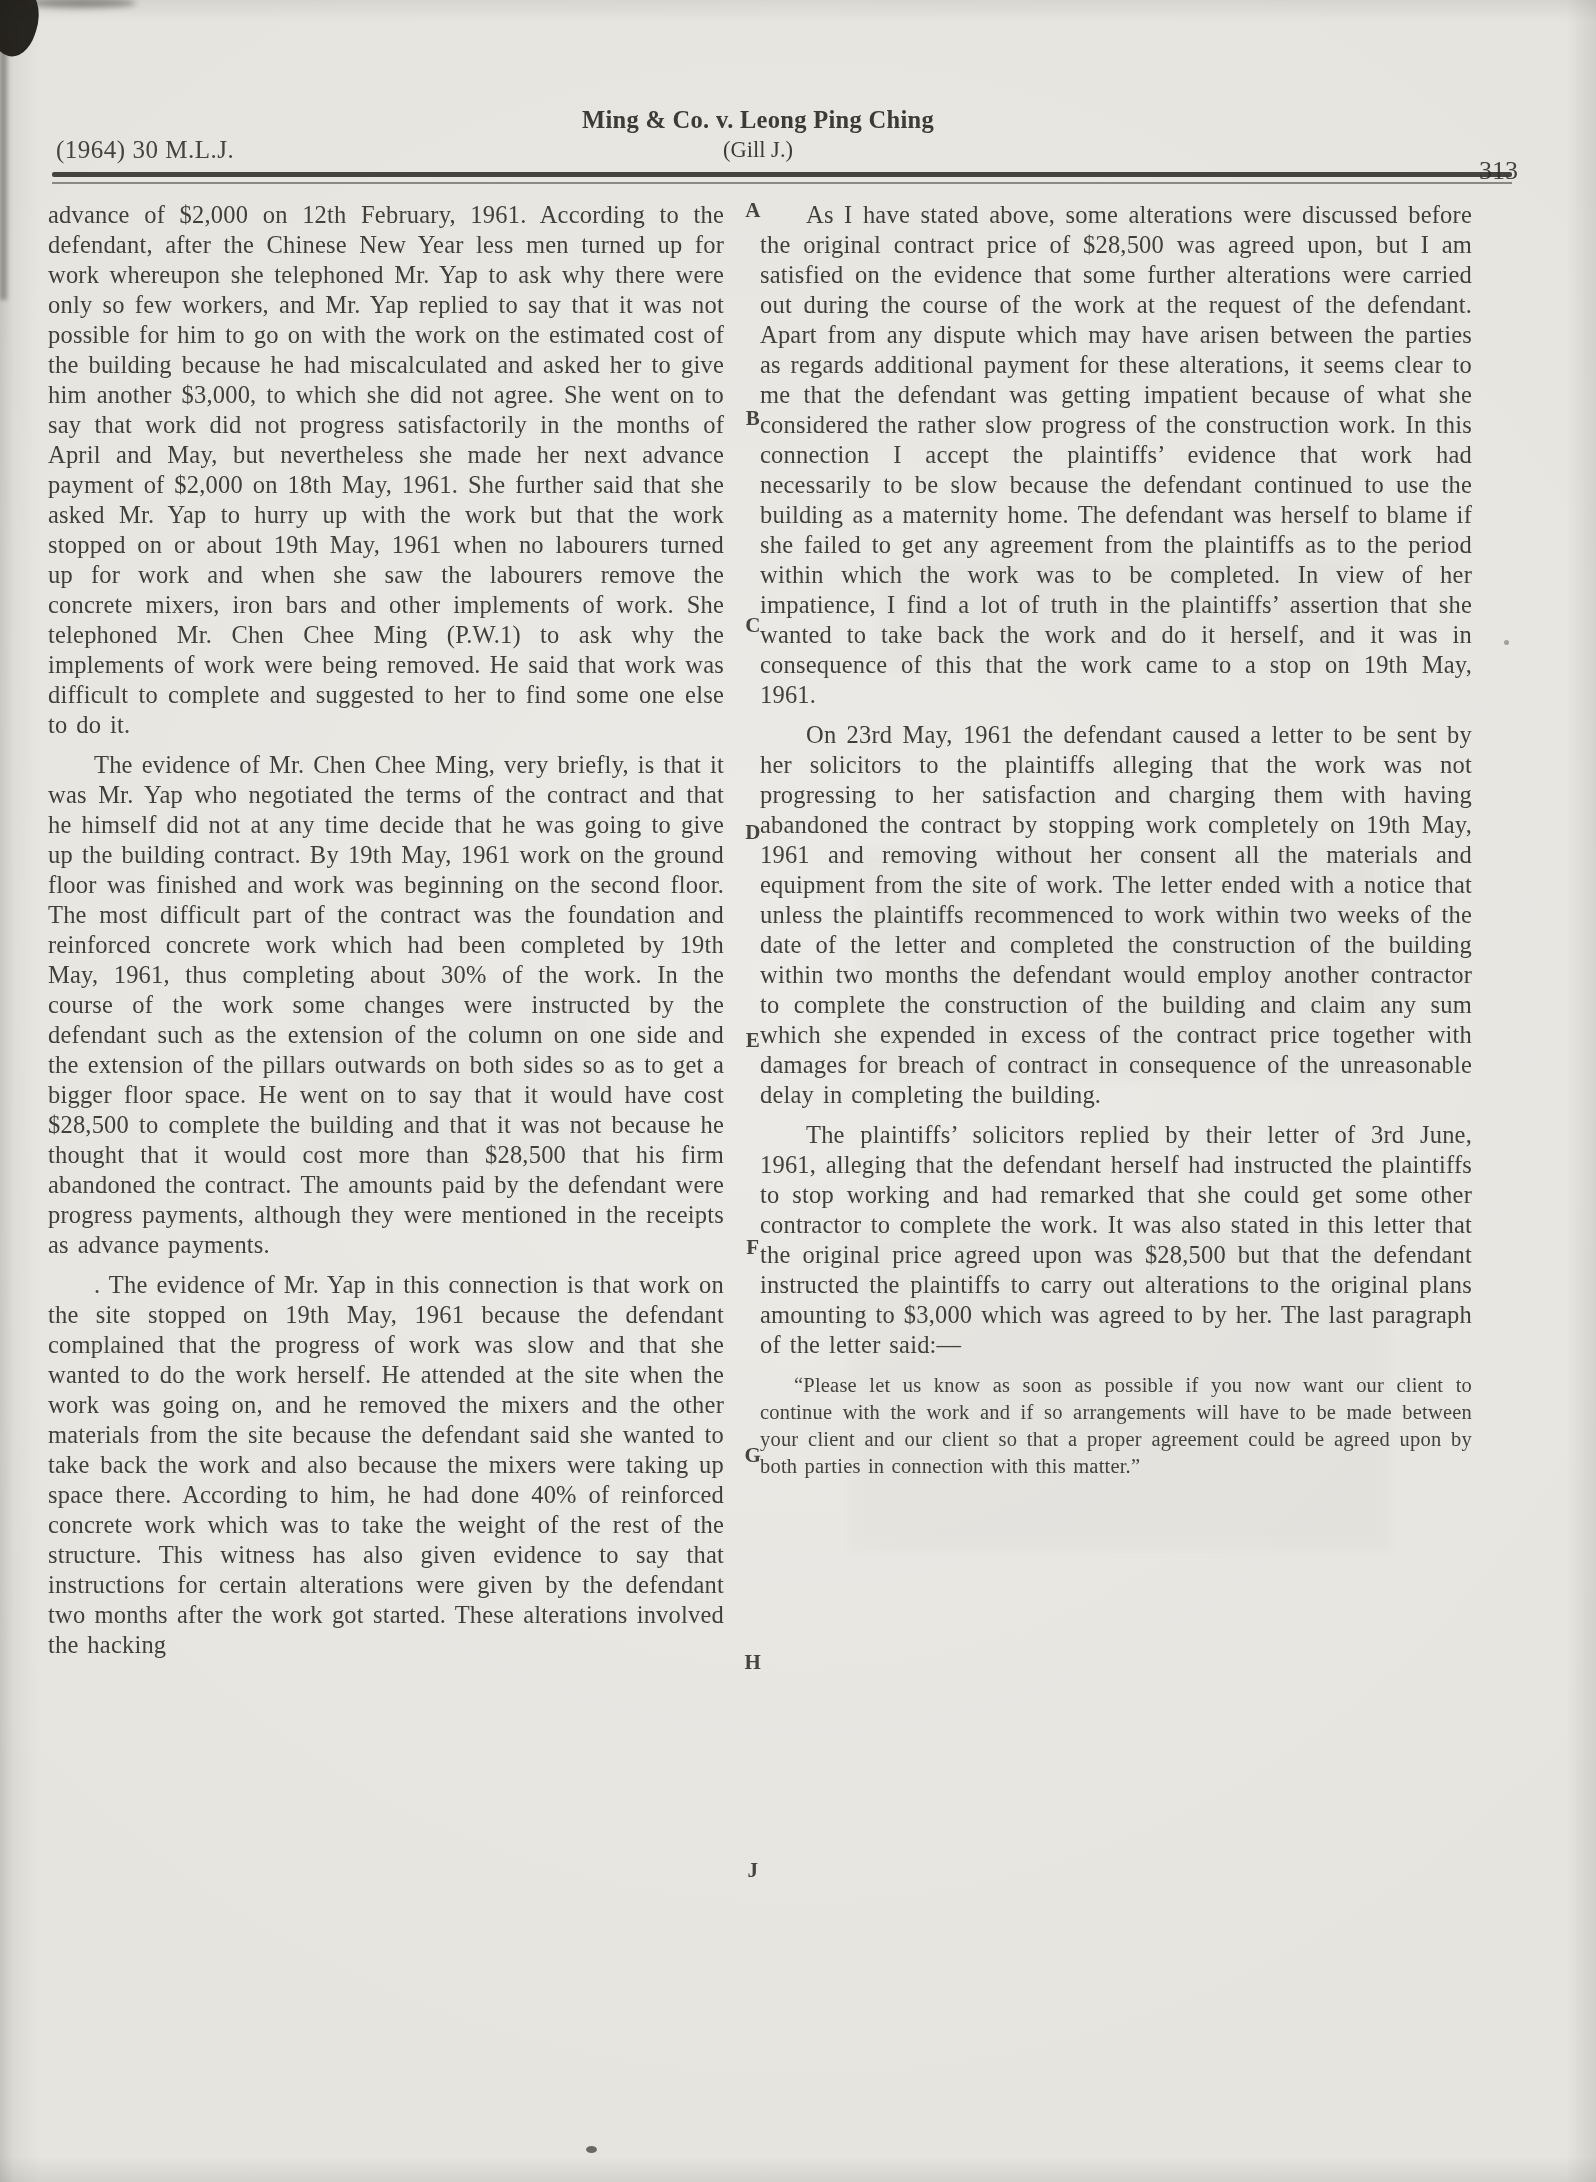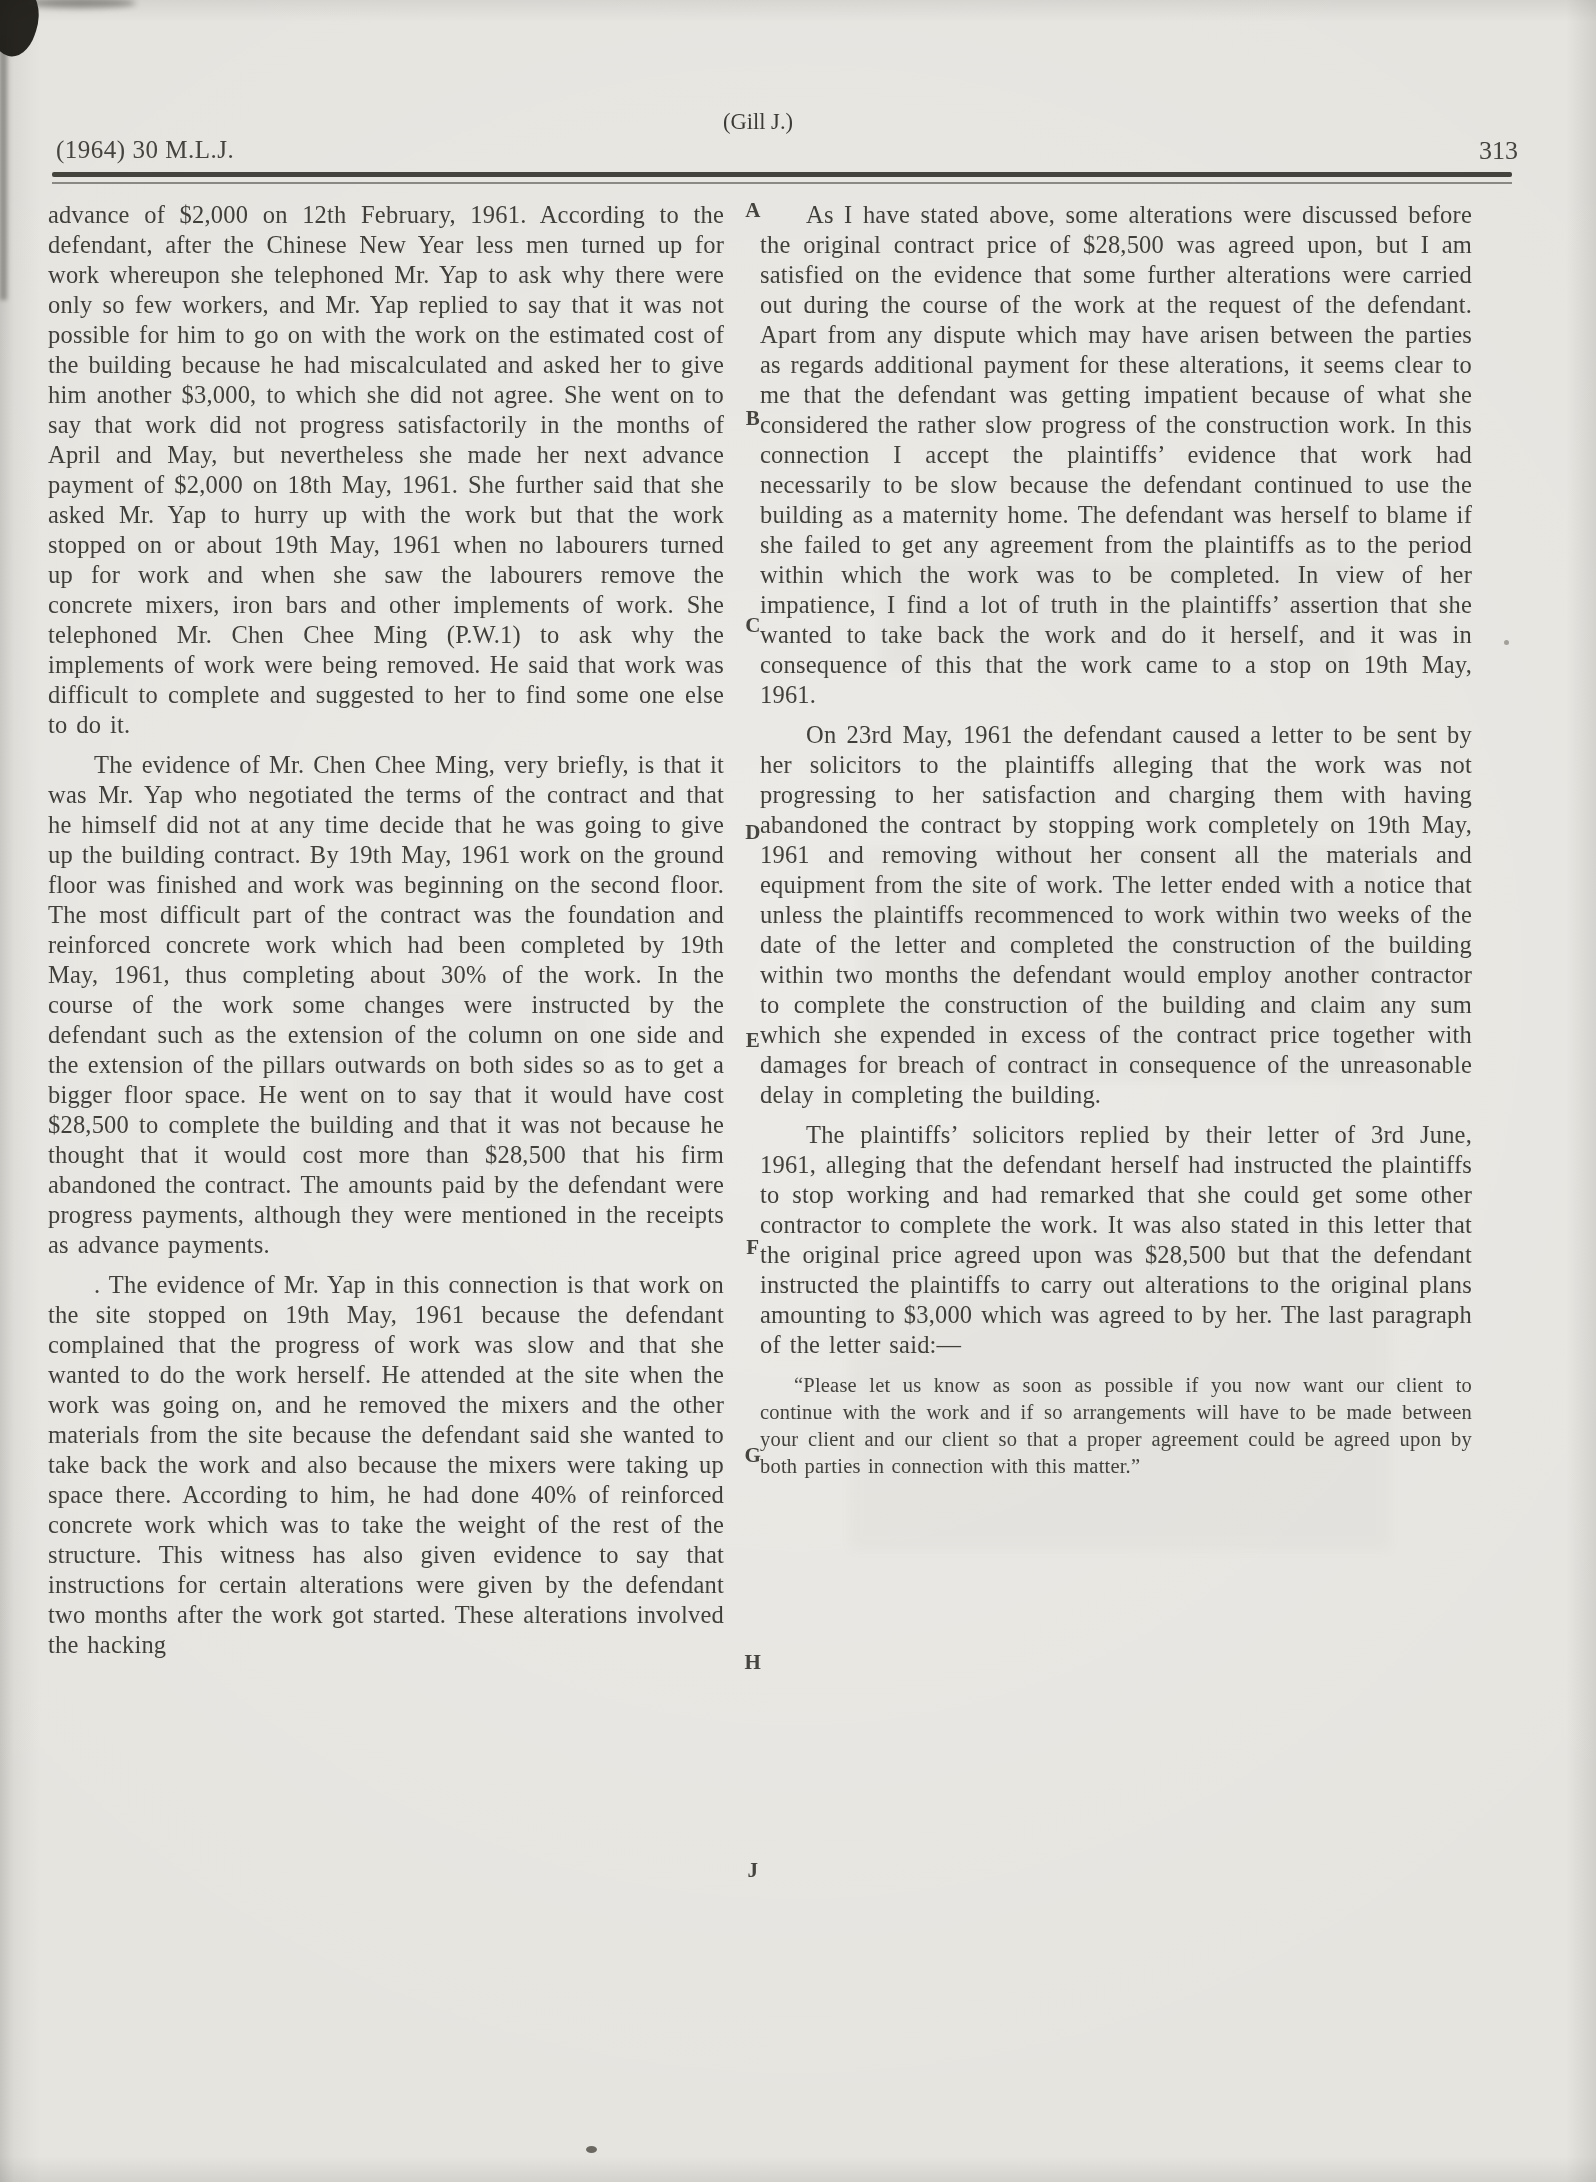--- a/index.html
+++ b/index.html
@@ -45,21 +45,21 @@
   .bleed-2 { left: 860px; top: 850px; width: 520px; height: 230px; opacity: .055; }
   .bleed-3 { left: 850px; top: 1230px; width: 540px; height: 320px; opacity: .045; }
   .bleed-4 { left: 300px; top: 980px; width: 300px; height: 220px; opacity: .03; }
 
   
   .journal-ref { position: absolute; left: 56px; top: 136px; font-size: 25px;
     letter-spacing: .5px; color: #45443e; }
   .case-head { position: absolute; left: 0; right: 80px; top: 106px; text-align: center; }
   .case-title { font-size: 24.5px; font-weight: bold; color: #3c3b35; letter-spacing: .3px; }
   .judge { font-size: 22.5px; font-weight: normal; color: #3c3b35; margin-top: 3px; }
-  .page-number { position: absolute; right: 78px; top: 136px; font-size: 26px; color: #45443e; }
+  .page-number { position: absolute; right: 78px; top: 156px; font-size: 26px; color: #45443e; }
   .rule-thick { position: absolute; left: 52px; right: 84px; top: 172px; height: 5px;
     background: rgba(46,44,38,0.88); border-radius: 2px; }
   .rule-thin { position: absolute; left: 52px; right: 84px; top: 182px; height: 2px;
     background: rgba(46,44,38,0.5); }
 
   
   .columns {
     position: absolute; left: 48px; top: 200px; width: 1450px;
     display: flex; gap: 36px;
   }
@@ -90,20 +90,21 @@
   <div class="speck-1"></div>
   <div class="speck-2"></div>
   <div class="bleed bleed-1"></div>
   <div class="bleed bleed-2"></div>
   <div class="bleed bleed-3"></div>
   <div class="bleed bleed-4"></div>
 
   <header>
     <div class="journal-ref">(1964)  30 M.L.J.</div>
     <div class="case-head">
+      <div class="case-title">Ming &amp; Co. v. Leong Ping Ching</div>
       <div class="judge">(Gill J.)</div>
     </div>
     <div class="page-number">313</div>
   </header>
 
   <div class="rule-thick"></div>
   <div class="rule-thin"></div>
 
   <span class="mletter m-a">A</span>
   <span class="mletter m-b">B</span>

